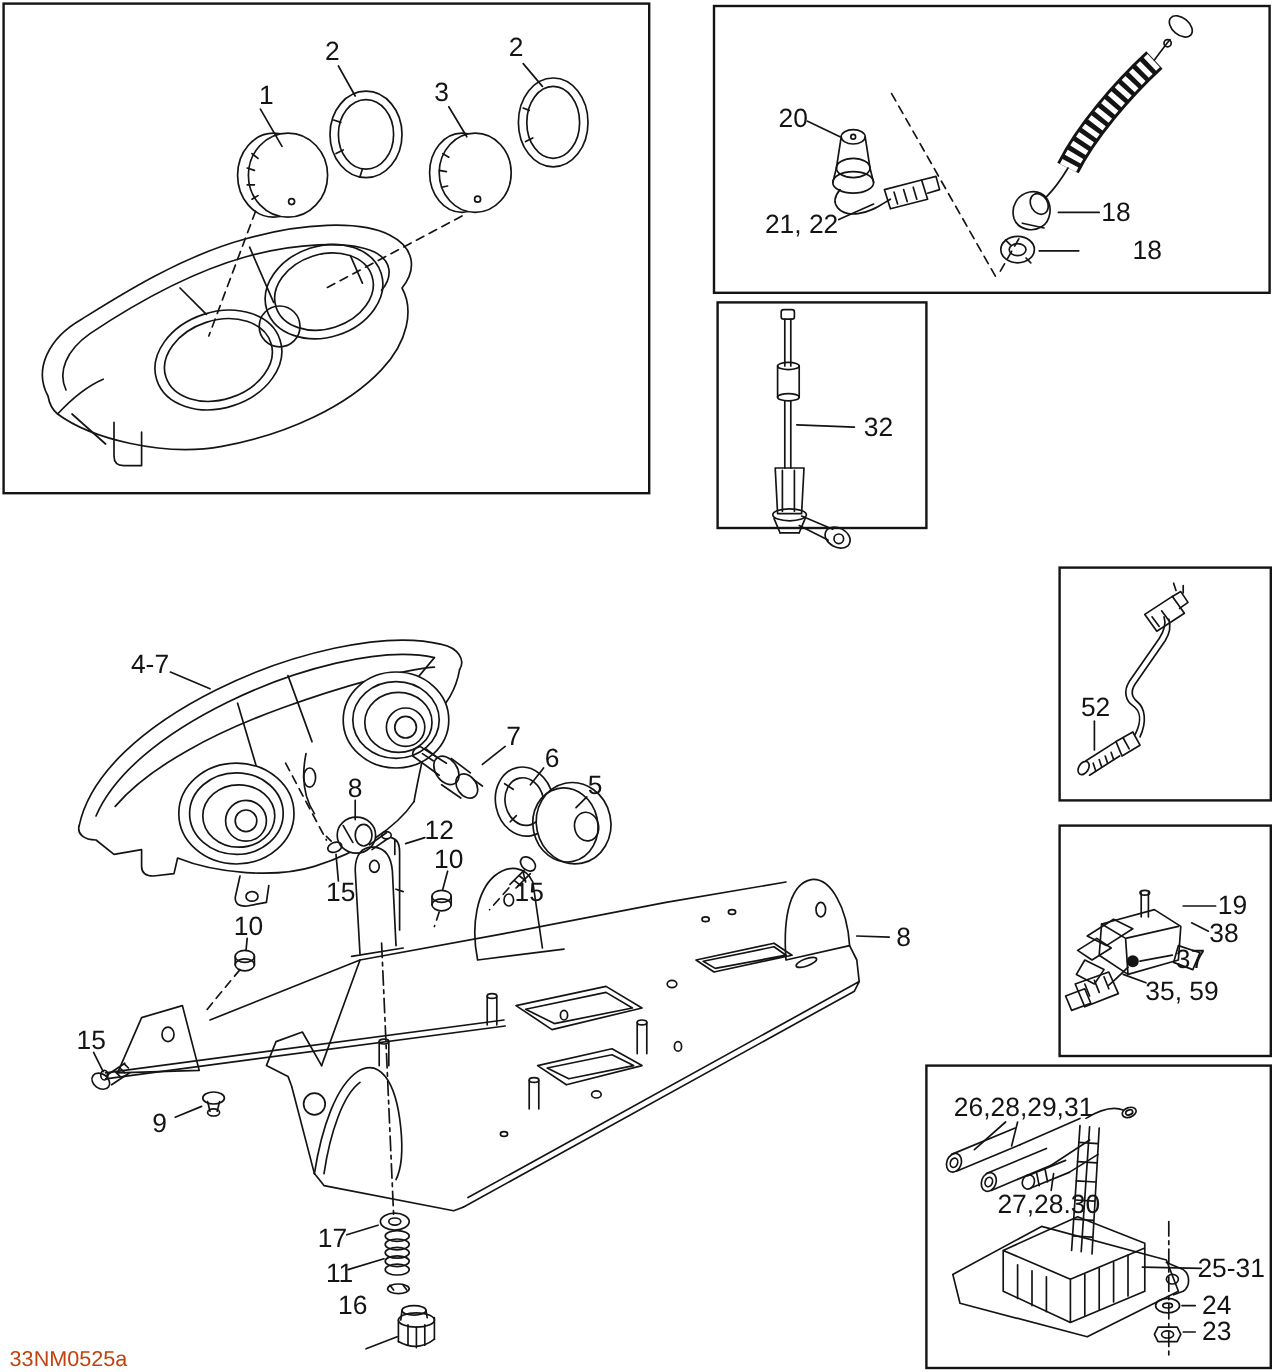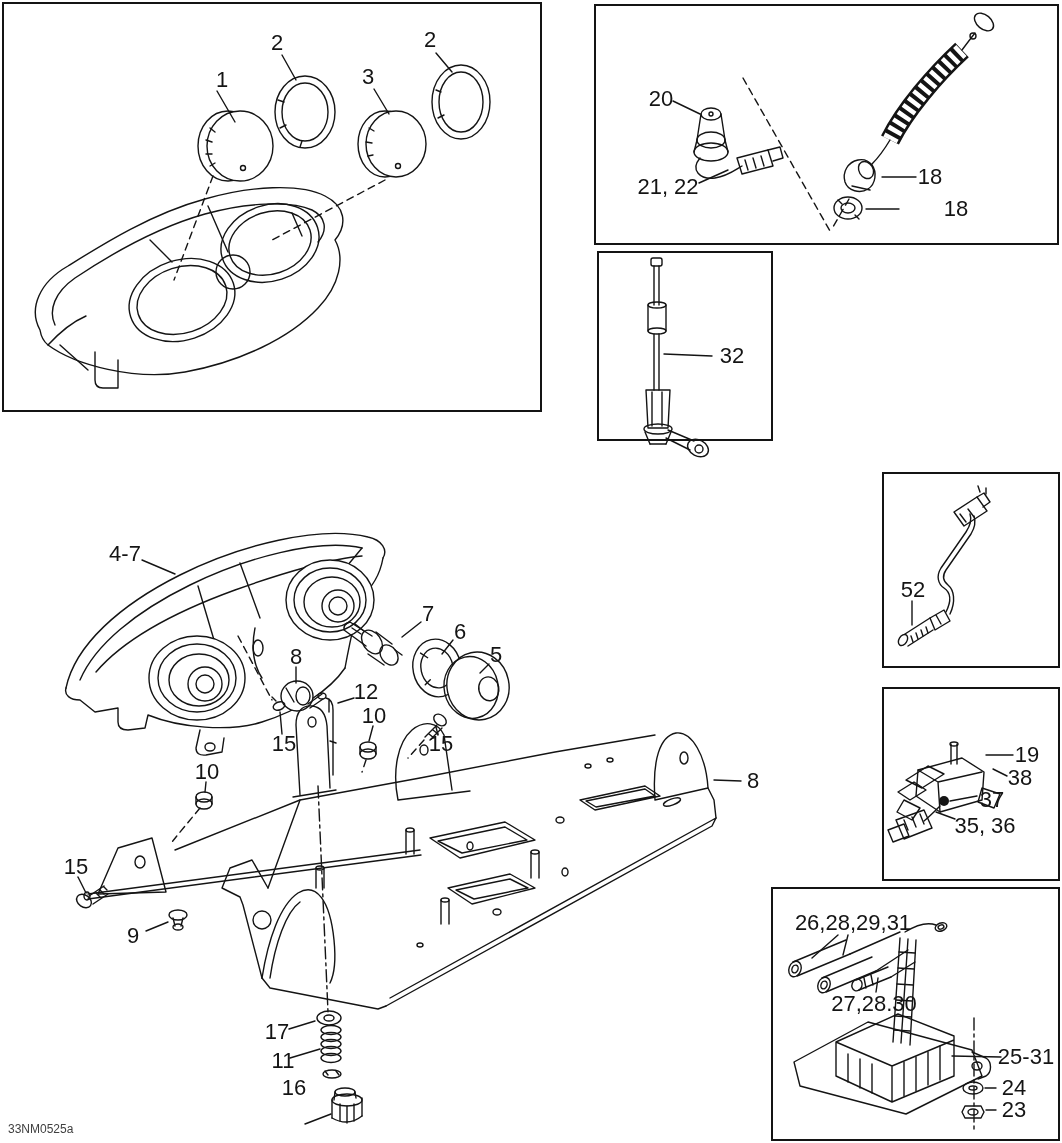--- a/index.html
+++ b/index.html
@@ -12,21 +12,21 @@
   svg .ln2{stroke:#141414;fill:none;stroke-width:2;}
   svg .wfill{fill:#ffffff;stroke:#141414;stroke-width:1.4;}
   svg .dash{stroke-dasharray:7 5;}
   svg .dashdot{stroke-dasharray:12 4 3 4;}
   svg .bead{fill:#141414;stroke:none;}
   .callout{
     position:absolute;transform:translate(-50%,-50%);
     font-size:22px;color:#141414;white-space:nowrap;letter-spacing:0px;
   }
   .figcode{
-    position:absolute;left:8px;top:1122px;font-size:12px;color:#404040;
+    position:absolute;left:8px;top:1122px;font-size:18px;color:#c2410c;
   }
 </style>
 </head>
 <body>
 
 <div class="stage">
 
 <svg width="1062" height="1143" viewBox="0 0 1062 1143">
 
   <g>
@@ -381,21 +381,21 @@
   <div class="callout" style="left:207px;top:772px">10</div>
   <div class="callout" style="left:76px;top:867px">15</div>
   <div class="callout" style="left:133px;top:936px">9</div>
   <div class="callout" style="left:277px;top:1032px">17</div>
   <div class="callout" style="left:283px;top:1061px">11</div>
   <div class="callout" style="left:294px;top:1088px">16</div>
   <div class="callout" style="left:913px;top:590px">52</div>
   <div class="callout" style="left:1027px;top:755px">19</div>
   <div class="callout" style="left:1020px;top:778px">38</div>
   <div class="callout" style="left:992px;top:800px">37</div>
-  <div class="callout" style="left:985px;top:826px">35, 36</div>
+  <div class="callout" style="left:985px;top:826px">35, 59</div>
   <div class="callout" style="left:853px;top:923px">26,28,29,31</div>
   <div class="callout" style="left:874px;top:1004px">27,28.30</div>
   <div class="callout" style="left:1026px;top:1057px">25-31</div>
   <div class="callout" style="left:1014px;top:1088px">24</div>
   <div class="callout" style="left:1014px;top:1110px">23</div>
 </div>
 
 <div class="figcode">33NM0525a</div>
 
 </div>

